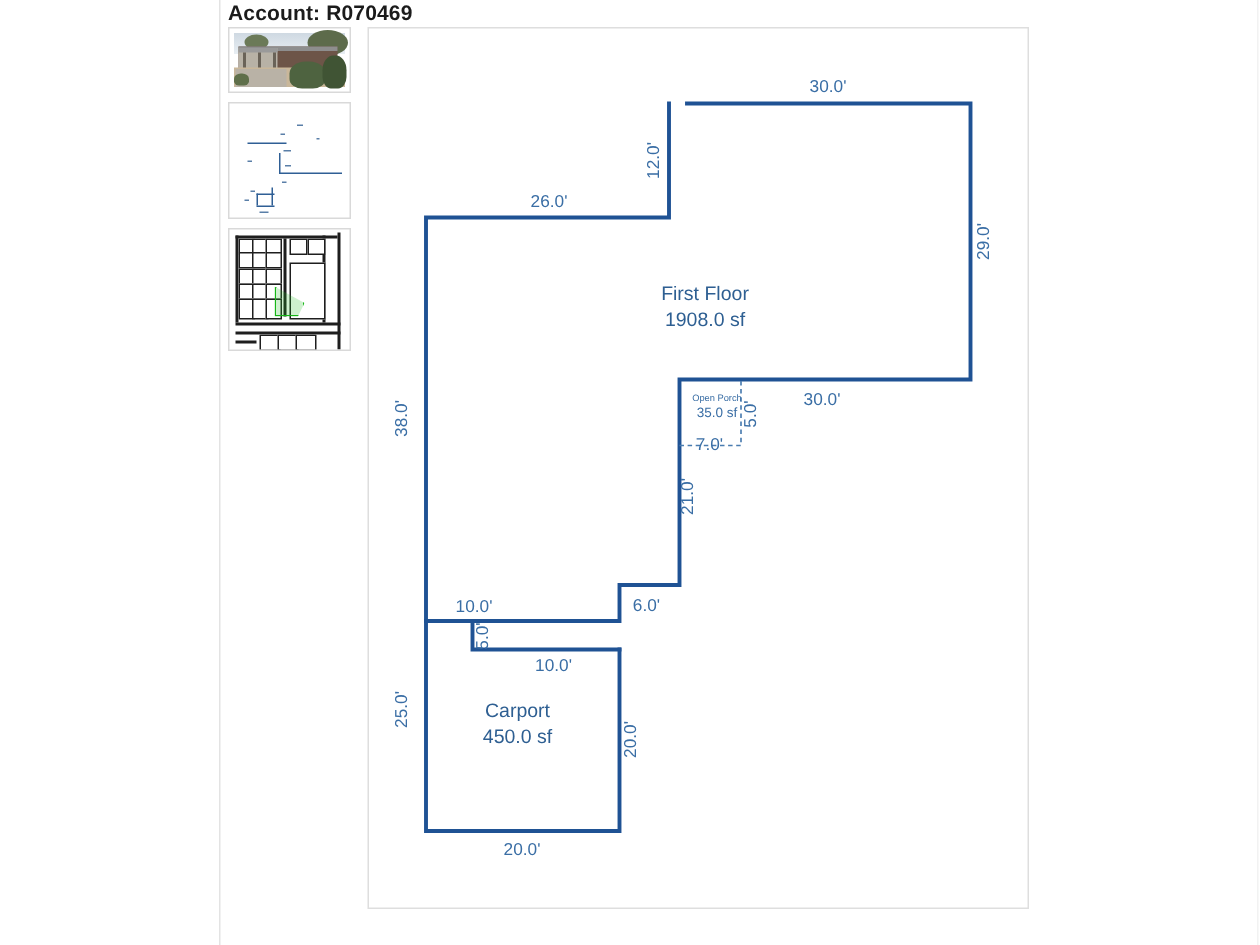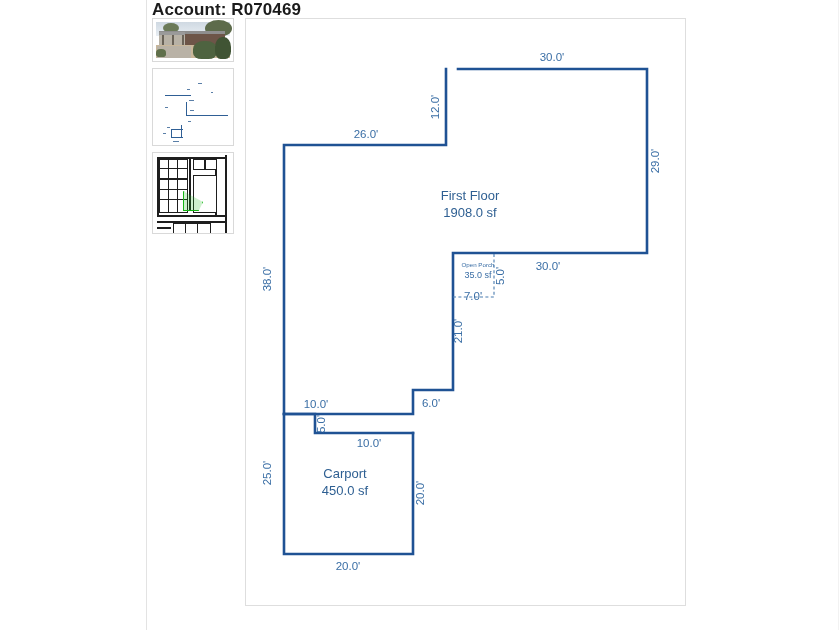--- a/index.html
+++ b/index.html
@@ -32,21 +32,21 @@
     background: #e3e3e3;
   }
   .page-rule.left  { left: 146px; }
   .page-rule.right { left: 838px; background: #f2f2f2; }
 
   
   #account-header {
     position: absolute;
     left: 152px;
     top: 0px;
-    font-size: 17px;
+    font-size: 14px;
     font-weight: bold;
     color: #1b1b1b;
     letter-spacing: 0.1px;
     white-space: nowrap;
   }
 
   
   #thumb-rail {
     position: absolute;
     left: 152px;

